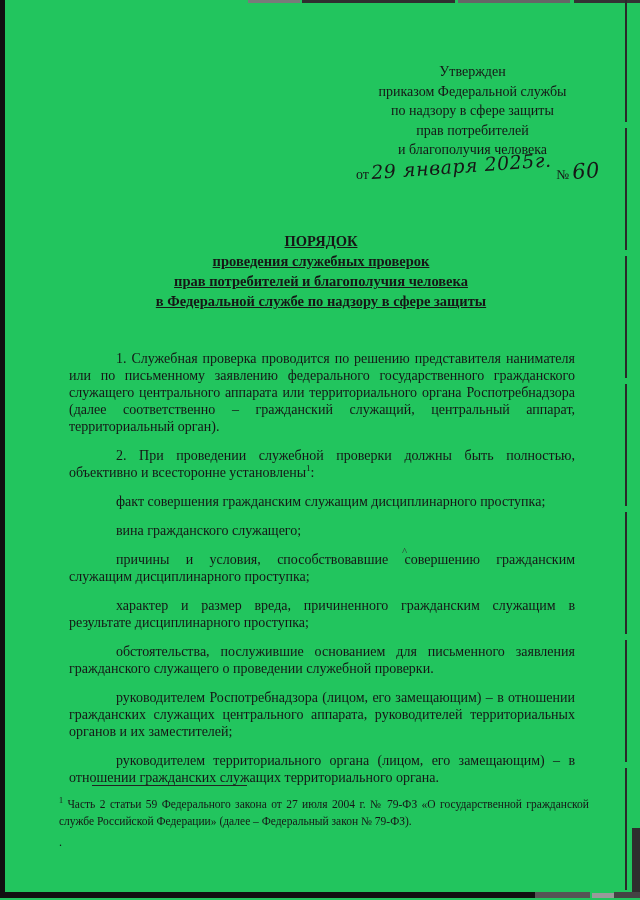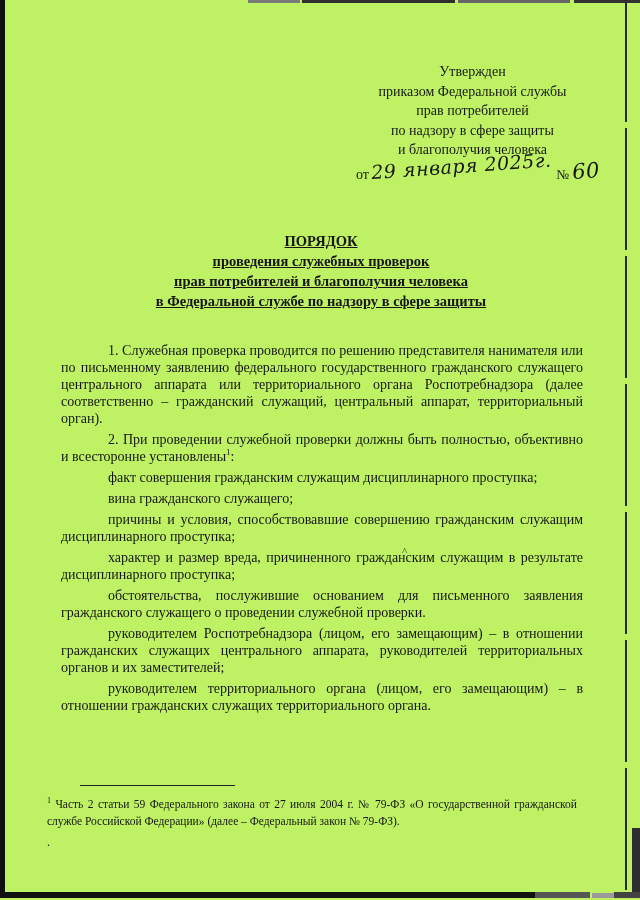--- a/index.html
+++ b/index.html
@@ -2,21 +2,21 @@
 <html><head>
 <meta charset="utf-8">
 <style>
   html, body { margin: 0; padding: 0; }
   body {
     width: 640px; height: 900px; overflow: hidden;
     background: #ffffff;
     font-family: "Liberation Serif", serif;
     color: #161616;
   }
-  .page { position: relative; width: 640px; height: 900px; background: #bef264; }
+  .page { position: relative; width: 640px; height: 900px; background: #22c55e; }
 
   
   .edge { position: absolute; pointer-events: none; }
   .edge-left   { left: 0; top: 0; width: 5px; height: 897px; background: #101010; }
   .edge-bottom-1 { left: 0;   top: 892px; width: 535px; height: 6px; background: #111; }
   .edge-bottom-2 { left: 535px; top: 892px; width: 55px;  height: 6px; background: #555; }
   .edge-bottom-3 { left: 592px; top: 893px; width: 22px;  height: 5px; background: #9a9a9a; }
   .edge-bottom-4 { left: 614px; top: 892px; width: 26px;  height: 6px; background: #444; }
   .edge-top-1 { left: 248px; top: 0; width: 52px;  height: 3px; background: #7a7a7a; }
   .edge-top-2 { left: 302px; top: 0; width: 153px; height: 3px; background: #2f2f2f; }
@@ -48,29 +48,29 @@
 
   
   .doc-title {
     position: absolute; left: 57px; top: 231px; width: 528px;
     text-align: center; font-weight: bold; font-size: 14.5px; line-height: 20px; text-decoration: underline;
   }
 
   
   .body-text { position: absolute; left: 57px; top: 338px; width: 530px; }
   .body-text p {
-    margin: 4px; text-indent: 47px; text-align: justify;
+    margin: 12px; text-indent: 47px; text-align: justify;
     font-size: 14px; line-height: 17px;
   }
   sup.fn-ref { font-size: 9px; line-height: 0; }
 
   .stray-mark { position: absolute; left: 402px; top: 545px; font-size: 11px; color: #333; }
 
   
-  .footnote { position: absolute; left: 47px; top: 785px; width: 530px; }
+  .footnote { position: absolute; left: 59px; top: 785px; width: 530px; }
   .fn-sep { width: 155px; margin-left: 33px; border-top: 1.5px solid #222; height: 0; }
   .footnote p {
     margin: 6px 0 0 0; font-size: 11.5px; line-height: 17.5px; text-align: justify;
   }
   .fn-marker { font-size: 8px; vertical-align: super; }
   .fn-dot { margin-top: 4px; font-size: 12px; }
 </style>
 </head>
 <body>
 
@@ -84,22 +84,22 @@
   <div class="edge edge-right"></div>
   <div class="edge edge-right-low"></div>
   <div class="edge edge-bottom-1"></div>
   <div class="edge edge-bottom-2"></div>
   <div class="edge edge-bottom-3"></div>
   <div class="edge edge-bottom-4"></div>
 
   <div class="approval">
     <div>Утвержден</div>
     <div>приказом Федеральной службы</div>
+    <div>по надзору в сфере защиты</div>
     <div>прав потребителей</div>
-    <div>по надзору в сфере защиты</div>
     <div>и благополучия человека</div>
   </div>
   <div class="handwritten-line">
     <span>от</span>
     <span class="hand">29 января 2025г.</span>
     <span class="num-sign">№</span>
     <span class="hand hand-num">60</span>
   </div>
 
   <div class="doc-title">

